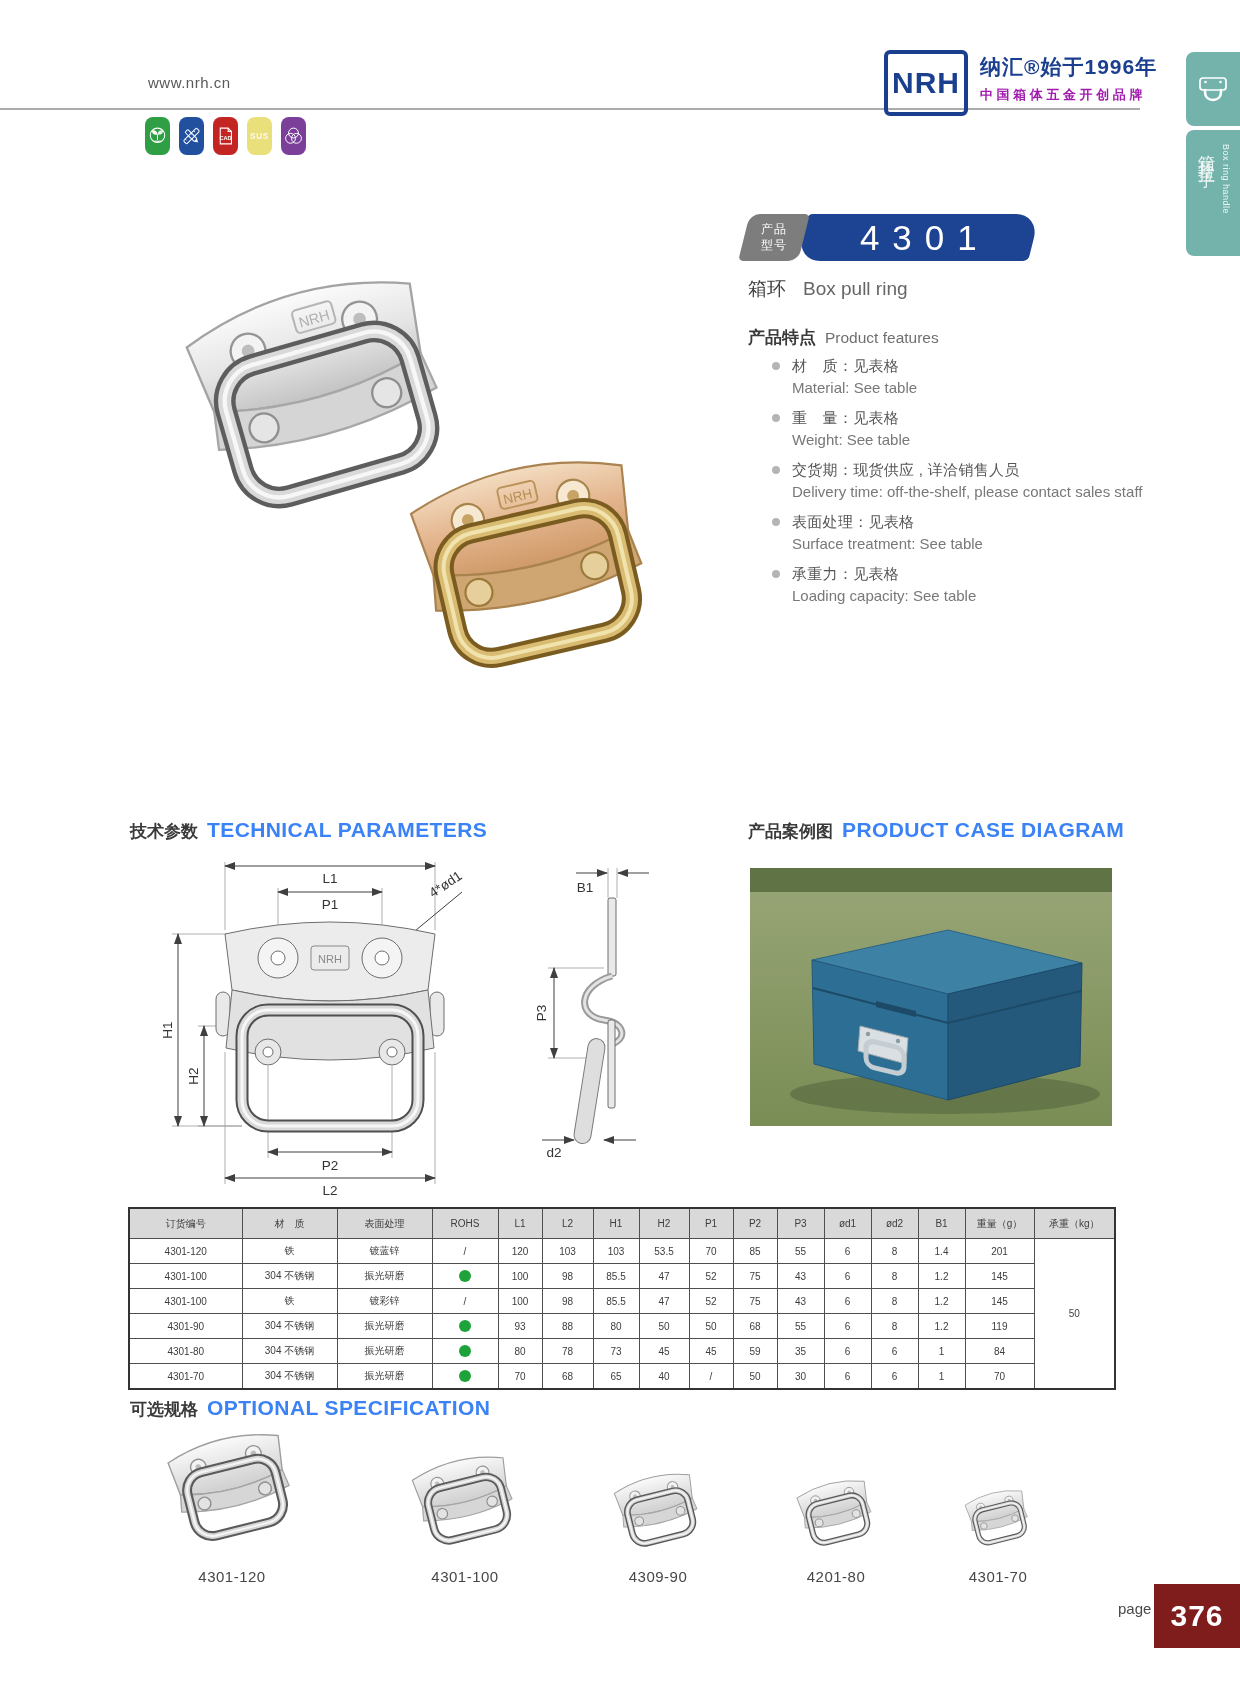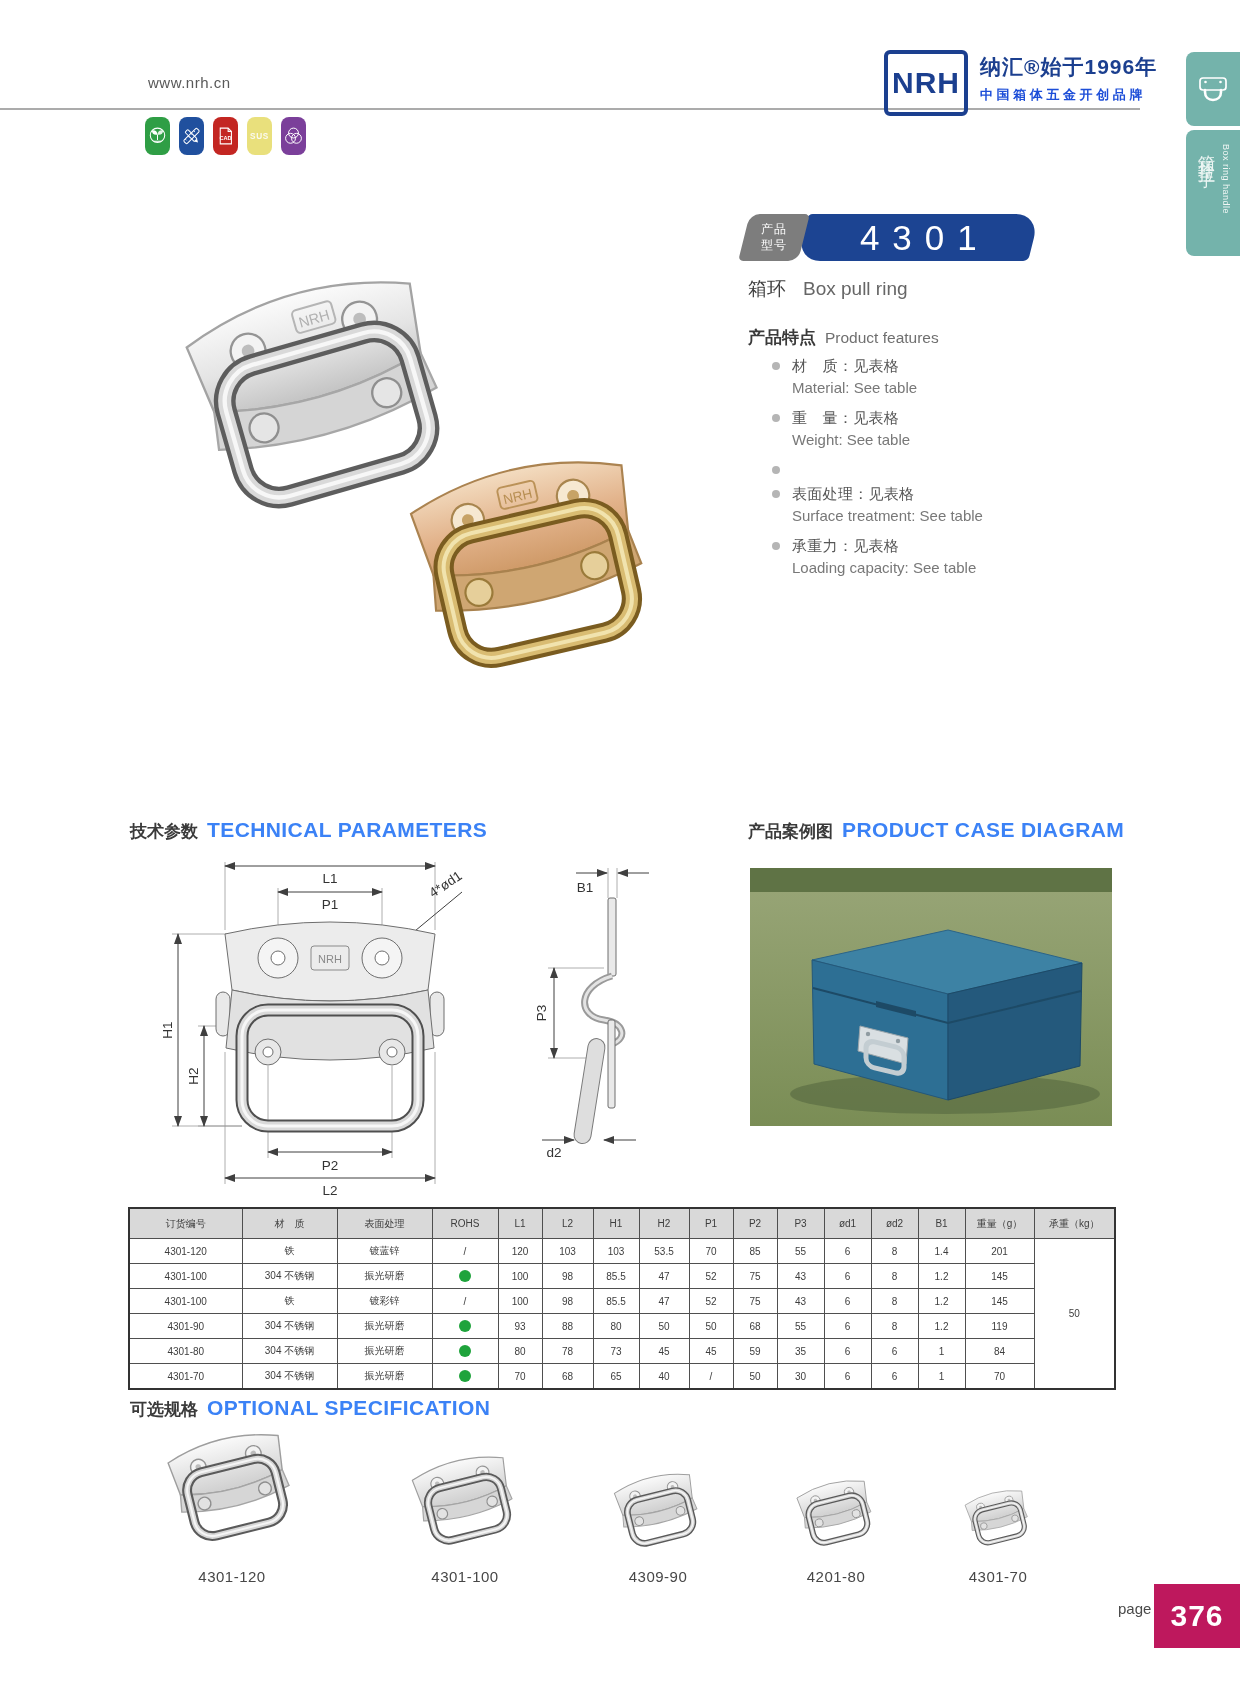--- a/index.html
+++ b/index.html
@@ -9,21 +9,21 @@
 
   
   .site-url{left:148px;top:74px;font-size:15px;color:#595959;letter-spacing:.5px;}
   .header-rule{left:0;top:108px;width:1140px;height:2px;background:#ababab;}
   .logo-wrap{left:884px;top:50px;display:flex;align-items:flex-start;gap:12px;}
   .logo-box{width:76px;height:58px;border:4px solid #1b3f8f;border-radius:6px;
             display:flex;align-items:center;justify-content:center;
             color:#1b3f8f;font-size:30px;font-weight:bold;letter-spacing:1px;}
   .brand-txt{padding-top:3px;}
   .brand-l1{font-size:21px;font-weight:bold;color:#1b3f8f;letter-spacing:1px;}
-  .brand-l2{font-size:13px;font-weight:bold;color:#1d4ed8;letter-spacing:3.6px;margin-top:5px;}
+  .brand-l2{font-size:13px;font-weight:bold;color:#a21caf;letter-spacing:3.6px;margin-top:5px;}
 
   
   .side-tab{left:1186px;width:54px;background:#74b3ab;border-radius:8px 0 0 8px;}
   .side-tab1{top:52px;height:74px;display:flex;align-items:center;justify-content:center;}
   .side-tab2{top:130px;height:126px;display:flex;justify-content:center;gap:3px;padding-top:12px;box-sizing:border-box;}
   .side-zh{writing-mode:vertical-rl;text-orientation:upright;font-size:17px;color:#ecf5f3;letter-spacing:5px;}
   .side-en{writing-mode:vertical-rl;font-size:9px;color:#f1f7f5;letter-spacing:.5px;padding-top:2px;}
 
   
   .cert-row{left:145px;top:117px;display:flex;gap:9px;}
@@ -59,21 +59,21 @@
   .spec-table{border-collapse:collapse;width:986px;table-layout:fixed;font-size:10px;color:#3d3d3d;border:2px solid #333;}
   .spec-table th,.spec-table td{border:1px solid #4f4f4f;text-align:center;padding:0;height:24px;font-weight:normal;white-space:nowrap;overflow:hidden;}
   .spec-table thead th{background:#d9d9d9;height:29px;}
   .dot-green{display:inline-block;width:12px;height:12px;border-radius:50%;background:#1ea33b;vertical-align:middle;}
 
   
   .opt-label{width:140px;text-align:center;font-size:15px;color:#474747;letter-spacing:.5px;}
 
   
   .page-word{left:1118px;top:1600px;font-size:15px;color:#4a4a4a;}
-  .page-box{left:1154px;top:1584px;width:86px;height:64px;background:#be185d;
+  .page-box{left:1154px;top:1584px;width:86px;height:64px;background:#7f1d1d;
             display:flex;align-items:center;justify-content:center;}
   .page-box span{color:#fff;font-size:30px;font-weight:bold;letter-spacing:1px;}
 
   text{font-family:"Liberation Sans", sans-serif;}
 </style>
 </head>
 <body>
 
 <div class="page">
 
@@ -214,20 +214,24 @@
       </div>
       <div class="feature">
         <span class="bullet-dot"></span>
         <div>
           <div class="feat-zh">重　量：见表格</div>
           <div class="feat-en">Weight: See table</div>
         </div>
       </div>
       <div class="feature">
         <span class="bullet-dot"></span>
+        <div>
+          <div class="feat-zh">交货期：现货供应 , 详洽销售人员</div>
+          <div class="feat-en">Delivery time: off-the-shelf, please contact sales staff</div>
+        </div>
       </div>
       <div class="feature">
         <span class="bullet-dot"></span>
         <div>
           <div class="feat-zh">表面处理：见表格</div>
           <div class="feat-en">Surface treatment: See table</div>
         </div>
       </div>
       <div class="feature">
         <span class="bullet-dot"></span>

